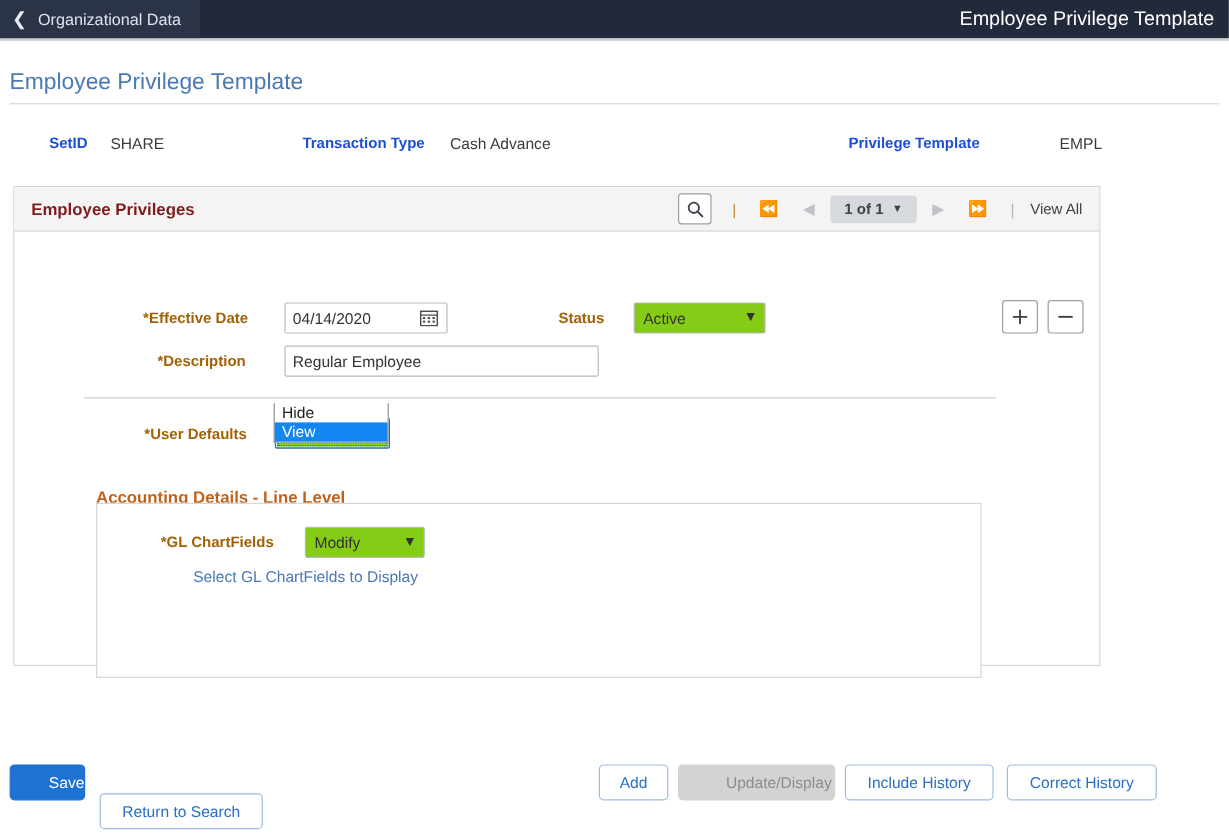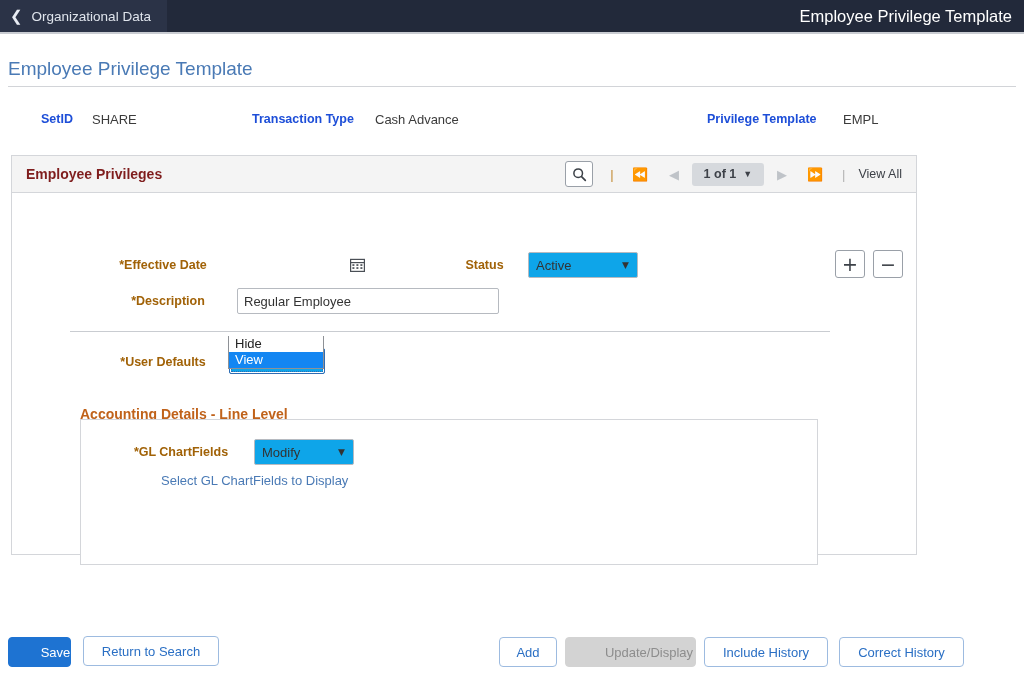--- a/index.html
+++ b/index.html
@@ -132,21 +132,21 @@
     padding: 0 6px;
   }
   .cal-icon {
     position: absolute; cursor: pointer;
     width: 15px; height: 14px;
   }
 
   .sel {
     position: absolute; height: 26px;
     border: 1px solid #b6bac0; border-radius: 2px;
-    background: #0ea5e9; cursor: pointer;
+    background: #84cc16; cursor: pointer;
     font-size: 13px; color: #333;
     display: flex; align-items: center;
   }
   .sel .txt { padding-left: 7px; white-space: nowrap; }
   .sel .caret {
     position: absolute; right: 8px; font-size: 9px; color: #333;
     font-family: "DejaVu Sans", sans-serif;
   }
   .sel.focused {
     border: 1px solid #2f6cb3;
@@ -225,21 +225,21 @@
 
 <div class="page-title">Employee Privilege Template</div>
 <div class="title-rule"></div>
 
 <div class="keyrow">
   <div class="kf-label" style="left:41px;">SetID</div>
   <div class="kf-value" style="left:92px;">SHARE</div>
   <div class="kf-label" style="left:252px;">Transaction Type</div>
   <div class="kf-value" style="left:375px;">Cash Advance</div>
   <div class="kf-label" style="left:707px;">Privilege Template</div>
-  <div class="kf-value" style="left:843px;">EMPL</div>
+  <div class="kf-value" style="left:883px;">EMPL</div>
 </div>
 
 <div class="panel">
 
   <div class="panel-head">
     <div class="panel-head-title">Employee Privileges</div>
 
     <div class="pager">
       <div class="srch-btn">
         <svg width="15" height="15" viewBox="0 0 16 16" aria-hidden="true">
@@ -257,20 +257,21 @@
       <span class="arw">▶</span>
       <span class="arw">⏩</span>
       <span class="pipe gray">|</span>
       <span class="viewall">View All</span>
     </div>
   </div>
 
   <div class="panel-body">
 
     <div class="fld-label" style="left:86px; top:65px; width:130px;">*Effective Date</div>
+    <input class="txtinput" style="left: 225px; top: 59px; width: 136px;" type="text" value="04/14/2020">
     <span class="cal-icon" style="left:338px; top:65px;">
       <svg width="15" height="14" viewBox="0 0 15 14" aria-hidden="true">
         <rect x="0.6" y="1.4" width="13.8" height="12" fill="none" stroke="#4a4f56" stroke-width="1.2"></rect>
         <line x1="0.6" y1="4.6" x2="14.4" y2="4.6" stroke="#4a4f56" stroke-width="1.2"></line>
         <g fill="#4a4f56">
           <rect x="2.4" y="6.2" width="2" height="1.7"></rect>
           <rect x="6.4" y="6.2" width="2" height="1.7"></rect>
           <rect x="10.4" y="6.2" width="2" height="1.7"></rect>
           <rect x="2.4" y="9.2" width="2" height="1.7"></rect>
           <rect x="6.4" y="9.2" width="2" height="1.7"></rect>
@@ -316,18 +317,18 @@
 
   </div>
 </div>
 
 <div class="ddlist">
   <div class="ddopt">Hide</div>
   <div class="ddopt sel-opt">View</div>
 </div>
 
 <div class="btn btn-primary" style="left:8px; top:637px; width:63px;padding-left:32px;">Save</div>
-<div class="btn btn-outline" style="left:83px; top:636px; width:136px;">Return to Search</div>
+<div class="btn btn-outline" style="left:83px; top:661px; width:136px;">Return to Search</div>
 
 <div class="btn btn-outline" style="left:499px; top:637px; width:58px;">Add</div>
 <div class="btn btn-disabled" style="left:565px; top:637px; width:131px;">Update/Display</div>
 <div class="btn btn-outline" style="left:704px; top:637px; width:124px;">Include History</div>
 <div class="btn btn-outline" style="left:839px; top:637px; width:125px;">Correct History</div>
 
 </body></html>

